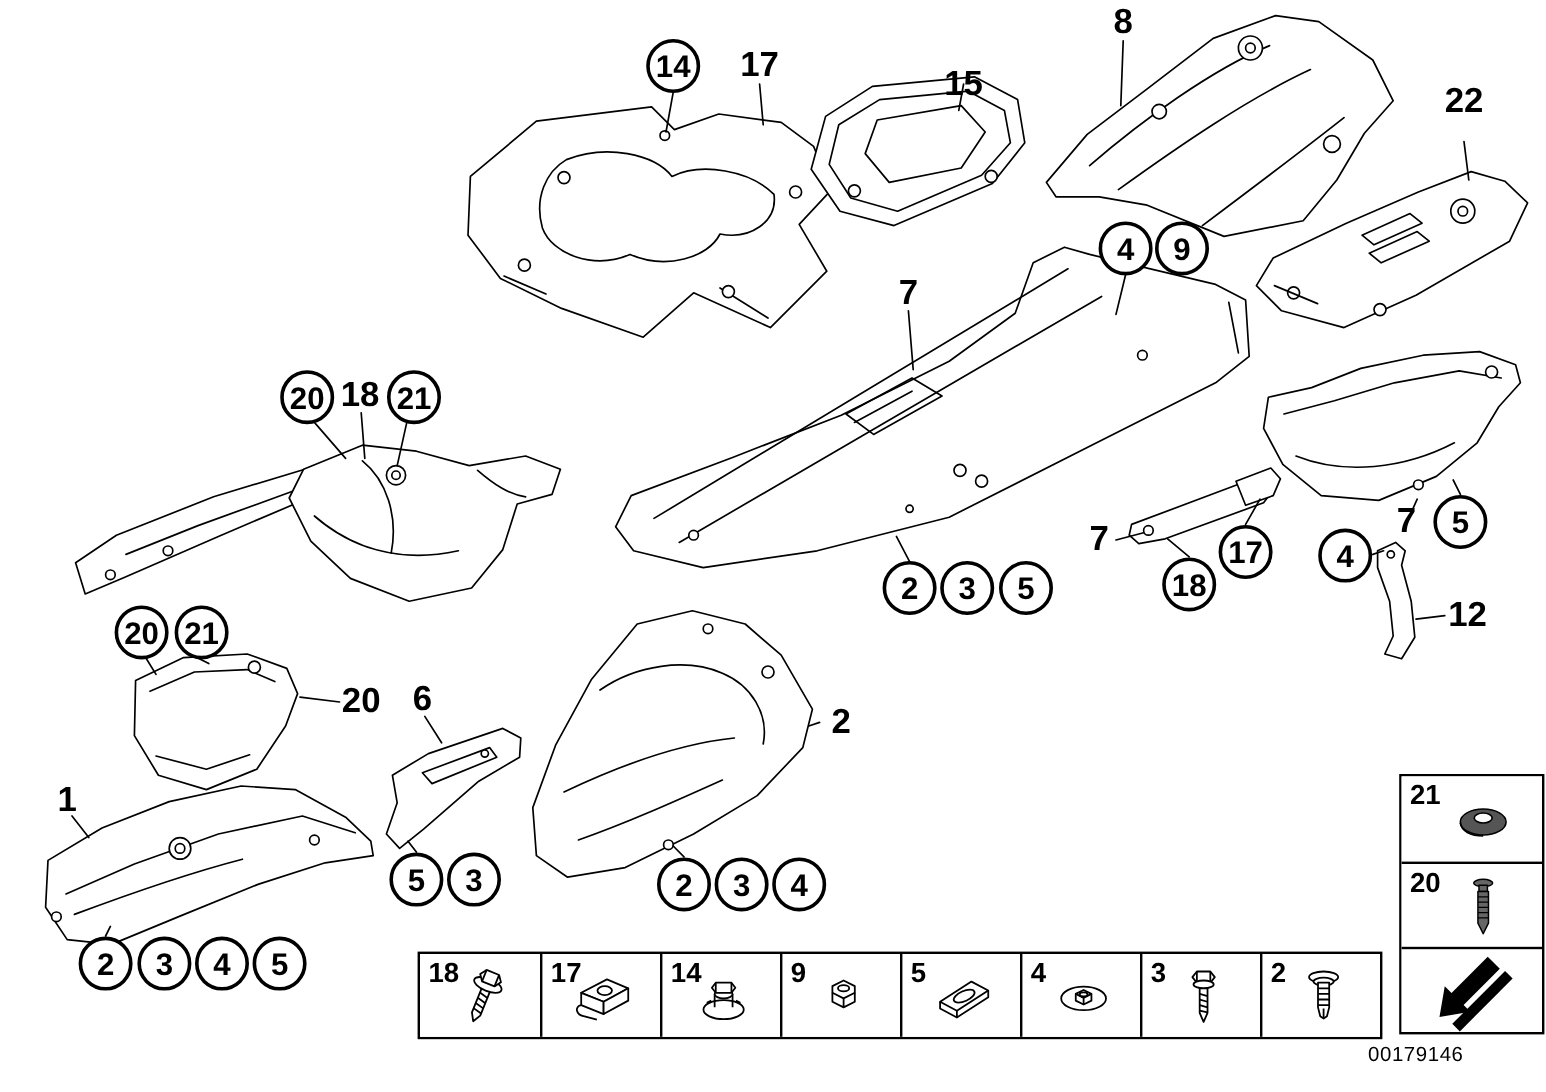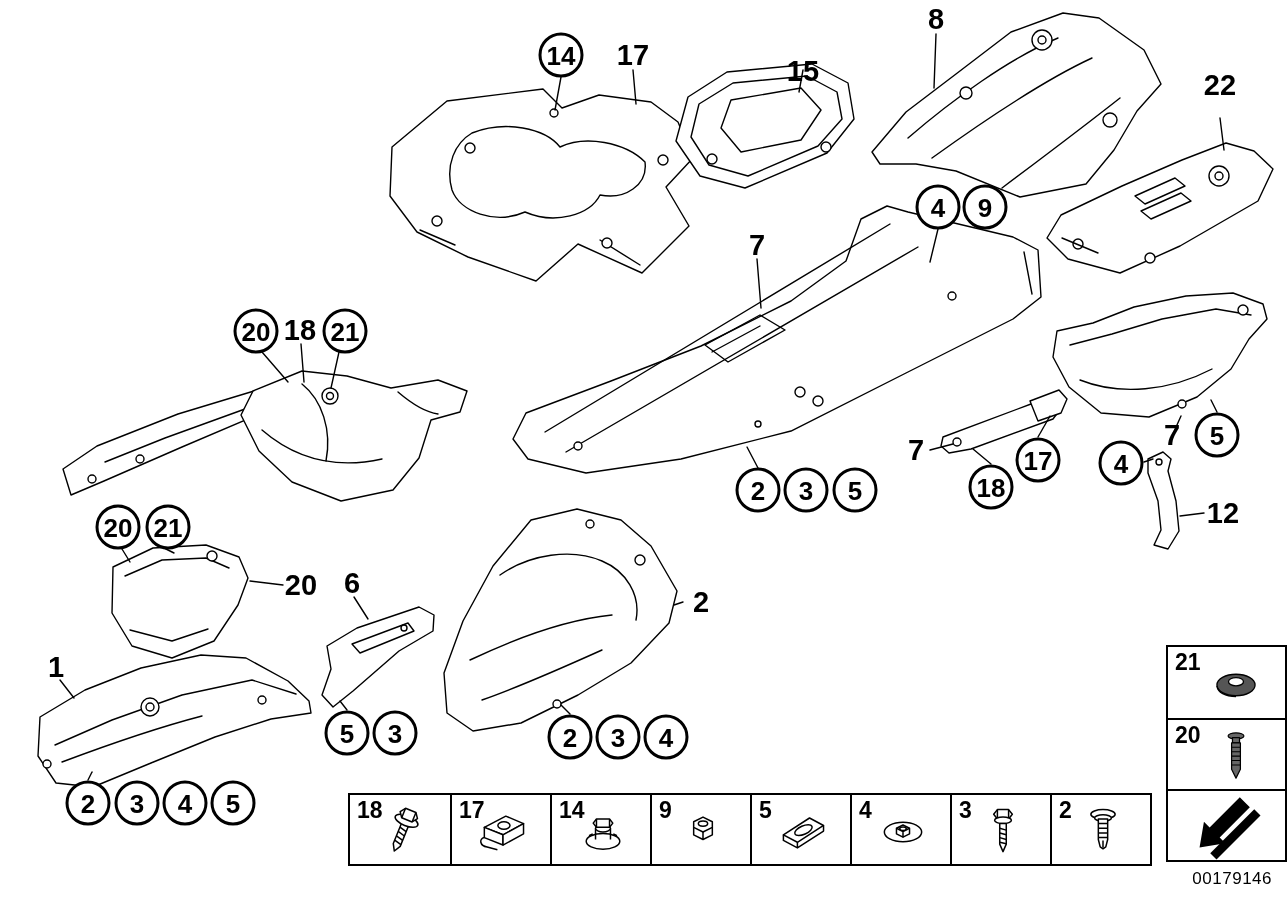--- a/index.html
+++ b/index.html
@@ -23,21 +23,21 @@
   }
   .strip { position: absolute; display: flex; border: 2px solid #000; background: #fff; }
   .strip .cell { position: relative; width: 100px; height: 69px; background: #fff; }
   .strip .cell + .cell { border-left: 2px solid #000; }
   .cellnum { position: absolute; top: 2px; left: 7px; font-weight: bold; font-size: 23px; }
   .cellicon { position: absolute; left: 52%; top: 54%; transform: translate(-50%,-50%); }
   .legend { position: absolute; display: flex; flex-direction: column; border: 2px solid #000; background: #fff; }
   .legend .lcell { position: relative; width: 117px; height: 71px; background: #fff; }
   .legend .lcell + .lcell { border-top: 2px solid #000; }
   .legend .cellicon { left: 58%; }
-  .docid { position: absolute; font-size: 17px; letter-spacing: .5px; width: 132px; text-align: right; }
+  .docid { position: absolute; font-size: 17px; letter-spacing: .5px; width: 132px; text-align: left; }
 </style>
 </head>
 <body>
 
 <div class="page">
 
   <svg class="art" viewBox="0 0 1288 910">
     <g stroke="#000" stroke-width="1.4" fill="#fff" stroke-linejoin="round" stroke-linecap="round">
 
       <g>

